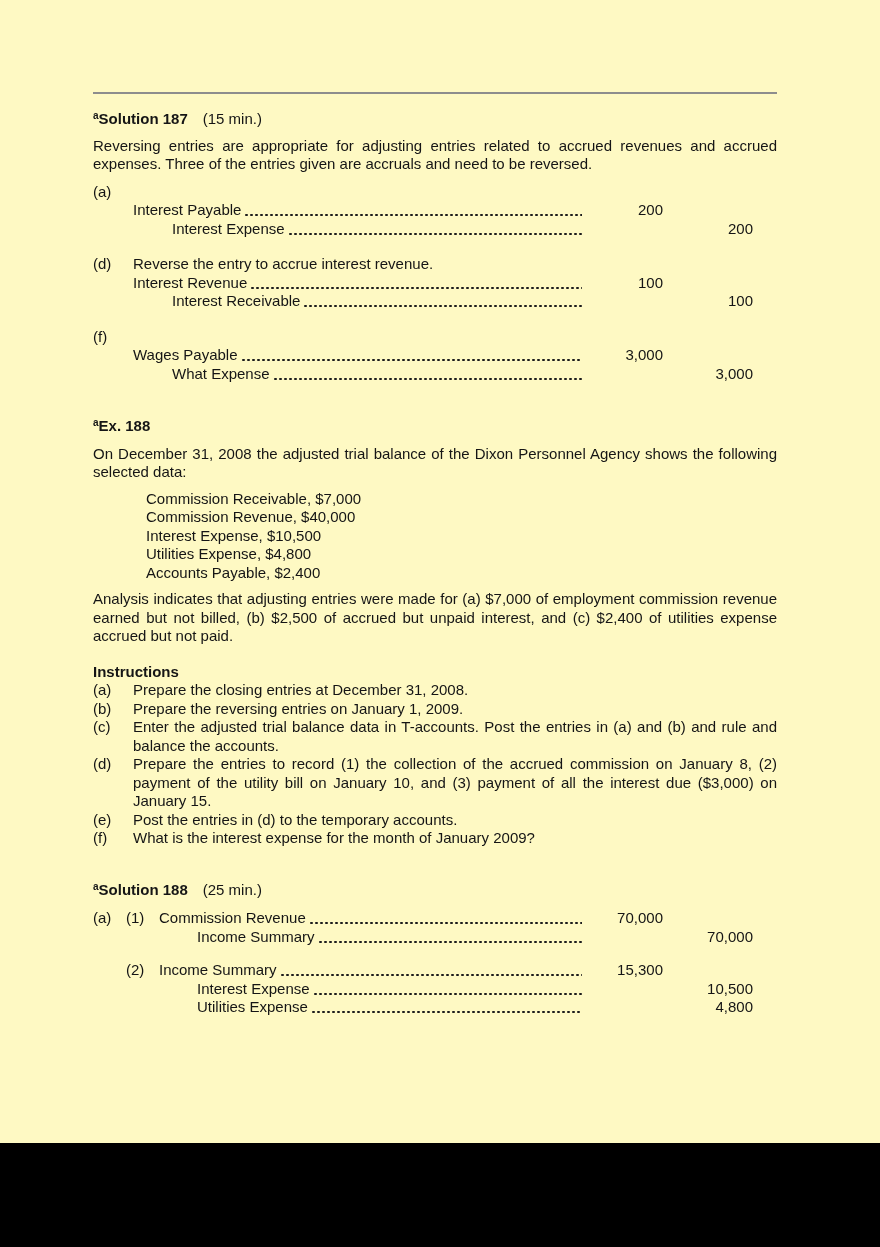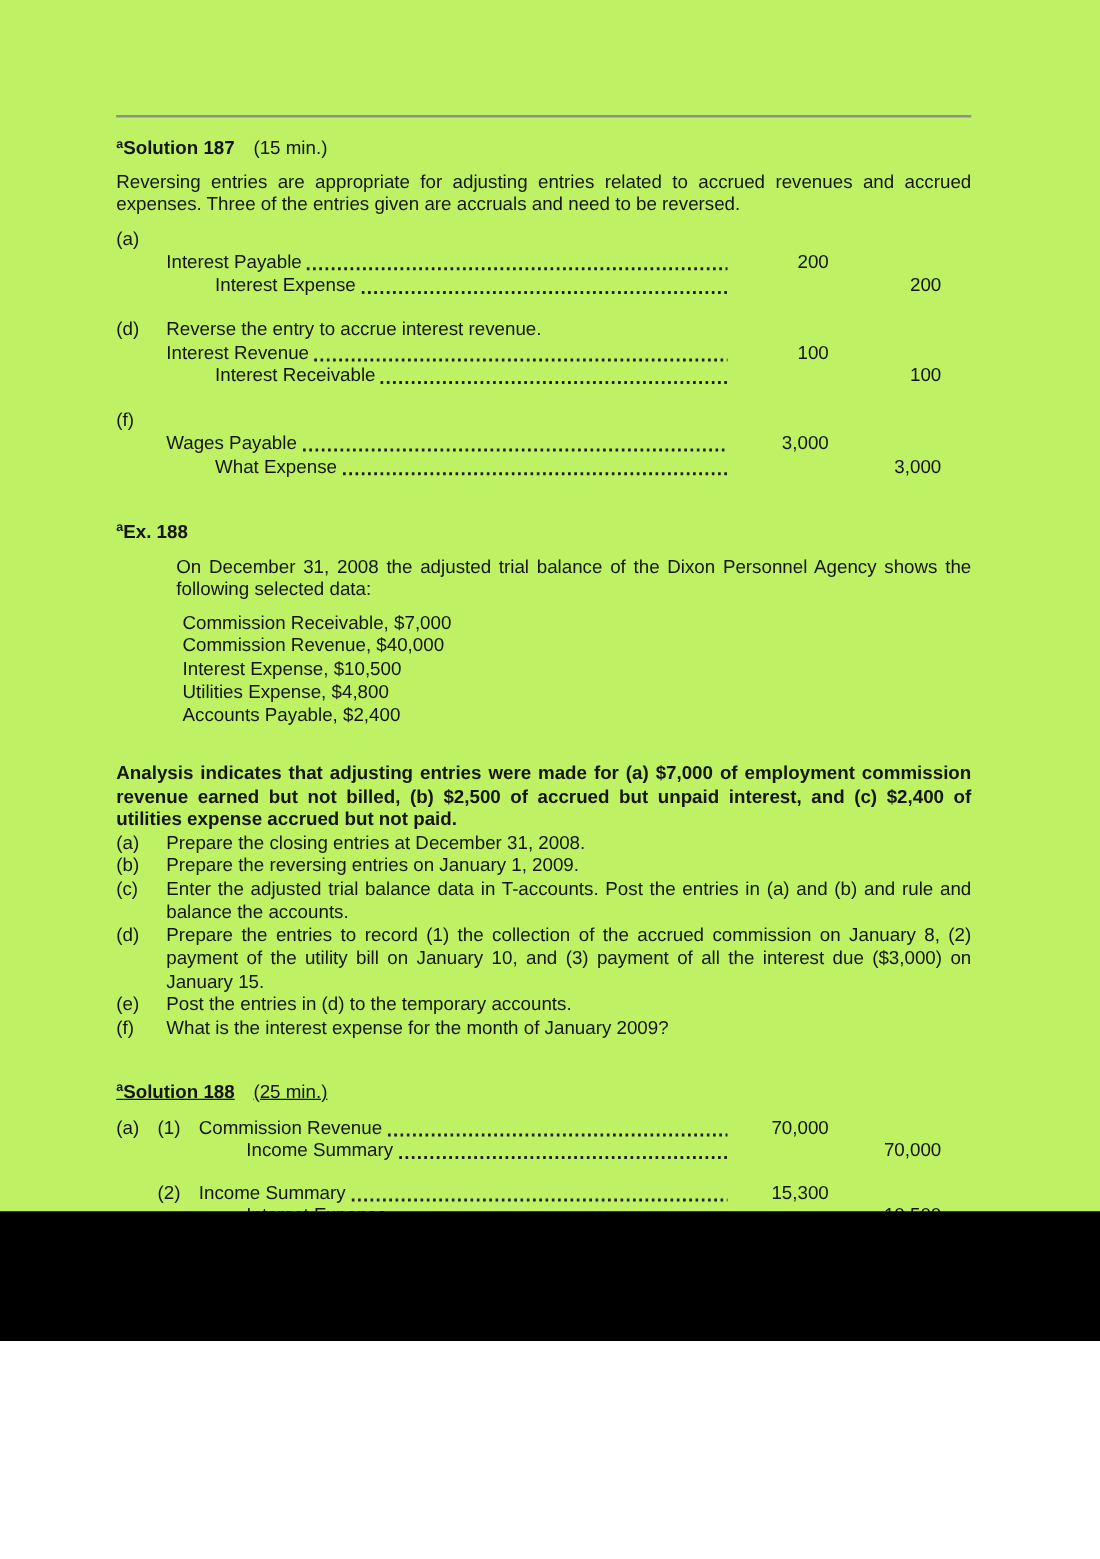--- a/index.html
+++ b/index.html
@@ -1,20 +1,20 @@
 <!DOCTYPE html>
 <html><head>
 <meta charset="utf-8">
 <style>
   html, body { margin: 0; padding: 0; background: #ffffff; }
   .page {
     position: relative;
     width: 880px;
-    height: 1073px;
-    background: #bef264;
+    height: 1247px;
+    background: #fef9c3;
     font-family: "Liberation Sans", "DejaVu Sans", sans-serif;
     font-size: 15px;
     line-height: 18.5px;
     color: #151515;
     overflow: hidden;
   }
   .content {
     position: absolute;
     left: 93px;
     top: 0;
@@ -22,27 +22,27 @@
   }
   .rule {
     border: none;
     border-top: 2px solid #8d8d8d;
     margin: 92px 0 0 0;
     height: 0;
   }
   .heading { font-weight: bold; }
   .h187 { margin-top: 16px; }
   .hEx  { margin-top: 34px; }
-  .h188 { margin-top: 33px; text-decoration: underline; }
+  .h188 { margin-top: 33px; }
   sup.sc { font-size: 10px; line-height: 0; vertical-align: 5px; font-weight: bold; }
   .duration { font-weight: normal; margin-left: 15px; }
   .p-just { text-align: justify; }
   .p-intro   { margin-top: 8px; }
-  .p-ex      { margin-top: 9px; margin-left: 48px; }
-  .p-analysis{ margin-top: 28px; font-weight: bold; }
+  .p-ex      { margin-top: 9px; }
+  .p-analysis{ margin-top: 8px; }
   .entry-first { margin-top: 9px; }
   .entry     { margin-top: 17px; }
   .jrow { display: flex; }
   .lab   { flex: 0 0 40px; }
   .lab1  { flex: 0 0 33px; }
   .lab2  { flex: 0 0 33px; }
   .nm    { white-space: nowrap; }
   .nm-cr  { padding-left: 39px; }
   .nm-cr2 { padding-left: 38px; }
   .leader {
@@ -157,20 +157,21 @@
     <div class="acct-list">
       <div>Commission Receivable, $7,000</div>
       <div>Commission Revenue, $40,000</div>
       <div>Interest Expense, $10,500</div>
       <div>Utilities Expense, $4,800</div>
       <div>Accounts Payable, $2,400</div>
     </div>
 
     <div class="p-just p-analysis">Analysis indicates that adjusting entries were made for (a) $7,000 of employment commission revenue earned but not billed, (b) $2,500 of accrued but unpaid interest, and (c) $2,400 of utilities expense accrued but not paid.</div>
 
+    <div class="ins-title">Instructions</div>
 
     <div>
       <div class="ins-row">
         <span class="ins-lab">(a)</span>
         <span class="ins-text">Prepare the closing entries at December 31, 2008.</span>
       </div>
       <div class="ins-row">
         <span class="ins-lab">(b)</span>
         <span class="ins-text">Prepare the reversing entries on January 1, 2009.</span>
       </div>

